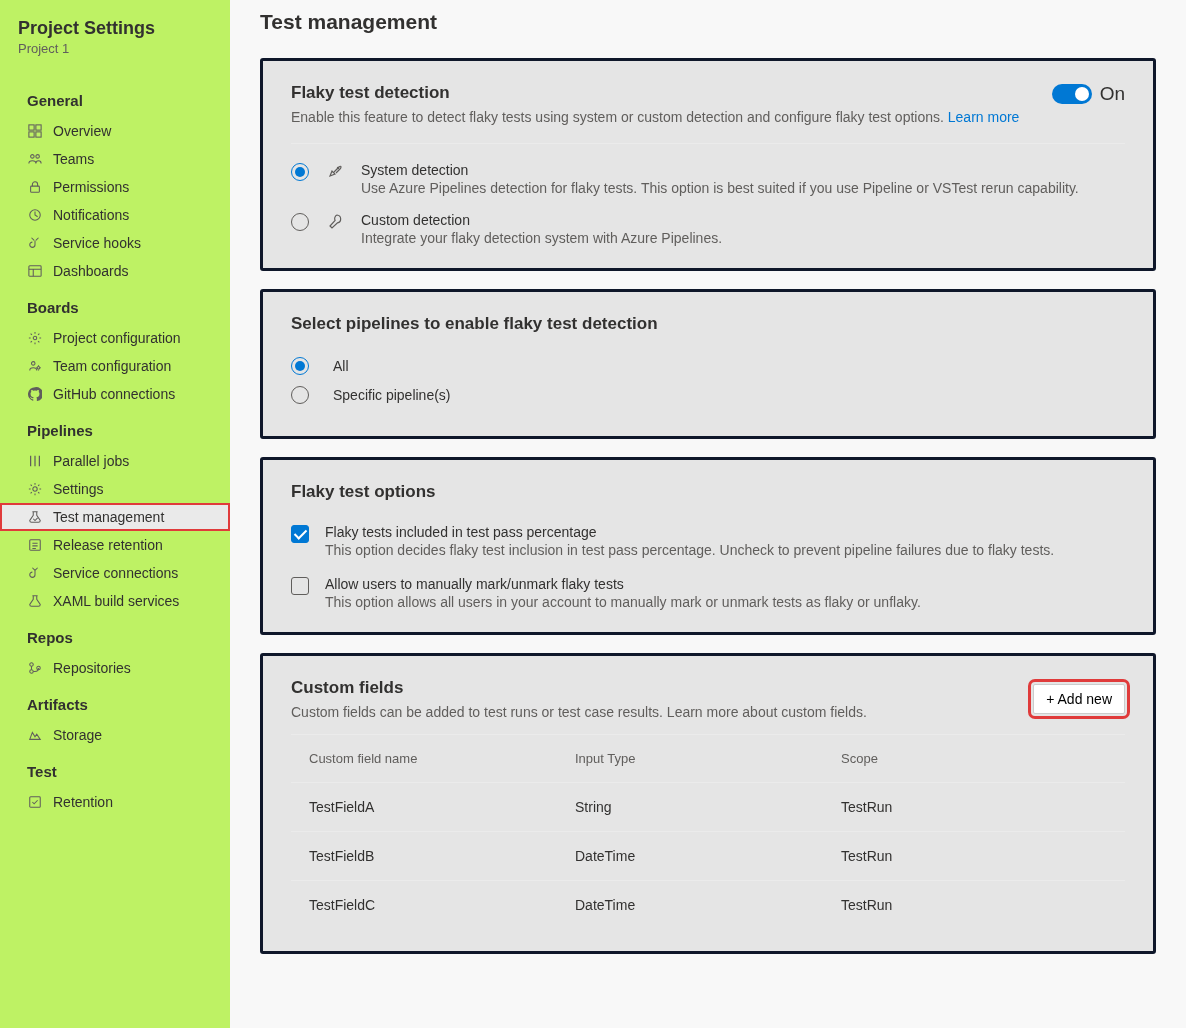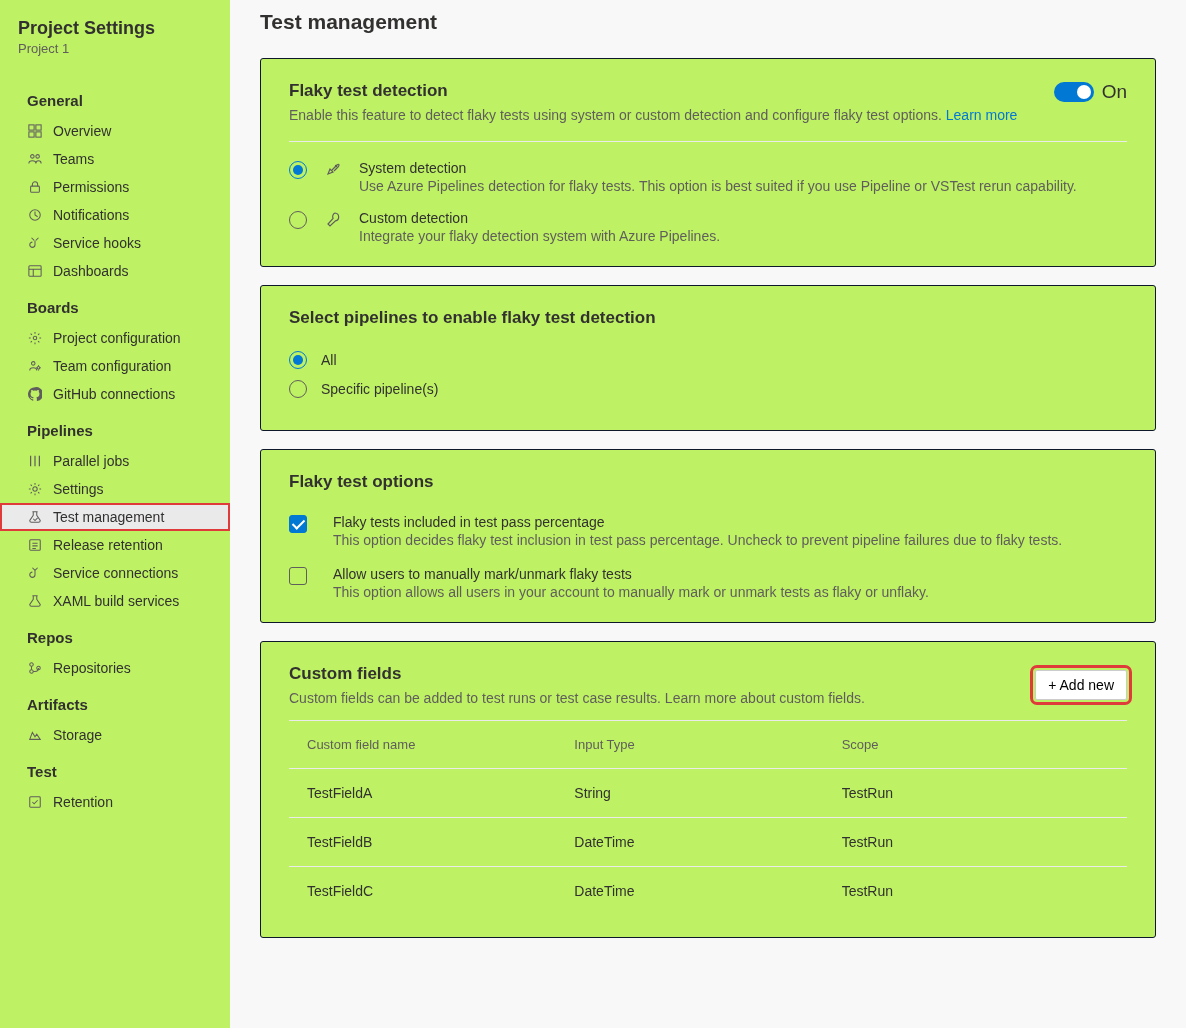--- a/index.html
+++ b/index.html
@@ -60,22 +60,22 @@
     flex: 1;
     padding: 10px 30px 30px 30px;
     overflow-y: auto;
   }
   .page-title {
     font-size: 21px;
     font-weight: 600;
     margin-bottom: 24px;
   }
   .card {
-    background: #bef264;
-    border: 1px solid #0f172a;
+    background: #e5e5e5;
+    border: 3px solid #0f172a;
     border-radius: 3px;
     padding: 22px 28px;
     margin-bottom: 18px;
   }
   .card-header-row {
     display: flex;
     justify-content: space-between;
     align-items: flex-start;
   }
   .card-title {
@@ -130,25 +130,25 @@
     width: 10px; height: 10px; border-radius: 50%; background: #0078d4;
   }
   .radio-icon {
     width: 16px; height: 16px; color: #605e5c; flex-shrink: 0;
     display: flex; align-items: center; justify-content: center;
     margin-top: 1px;
   }
   .radio-text .r-title { font-size: 14px; color: #323130; }
   .radio-text .r-desc { font-size: 14px; color: #605e5c; margin-top: 2px; }
   .simple-radio-row {
-    display: flex; gap: 14px; align-items: center; margin-bottom: 10px;
+    display: flex; gap: 24px; align-items: center; margin-bottom: 10px;
   }
   
   .check-row {
-    display: flex; gap: 26px; align-items: flex-start; margin-bottom: 18px;
+    display: flex; gap: 16px; align-items: flex-start; margin-bottom: 18px;
   }
   .checkbox {
     width: 18px; height: 18px; border: 1px solid #605e5c; border-radius: 3px;
     flex-shrink: 0; margin-top: 1px; position: relative;
   }
   .checkbox.checked { background: #0078d4; border-color: #0078d4; }
   .checkbox.checked::after {
     content: ""; position: absolute; left: 5px; top: 1px;
     width: 5px; height: 10px; border: solid #fff; border-width: 0 2px 2px 0;
     transform: rotate(45deg);

